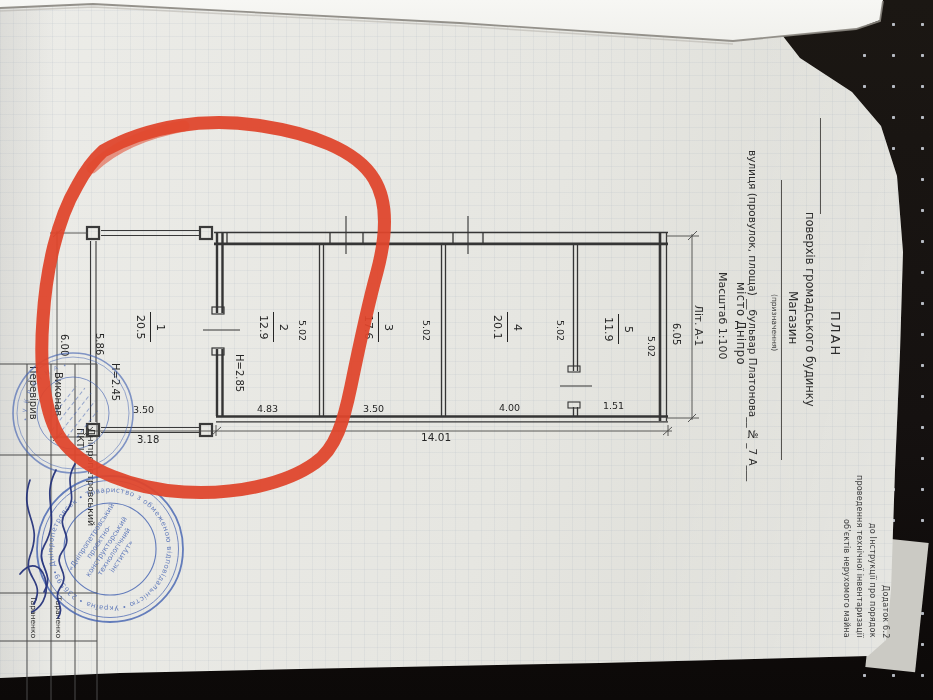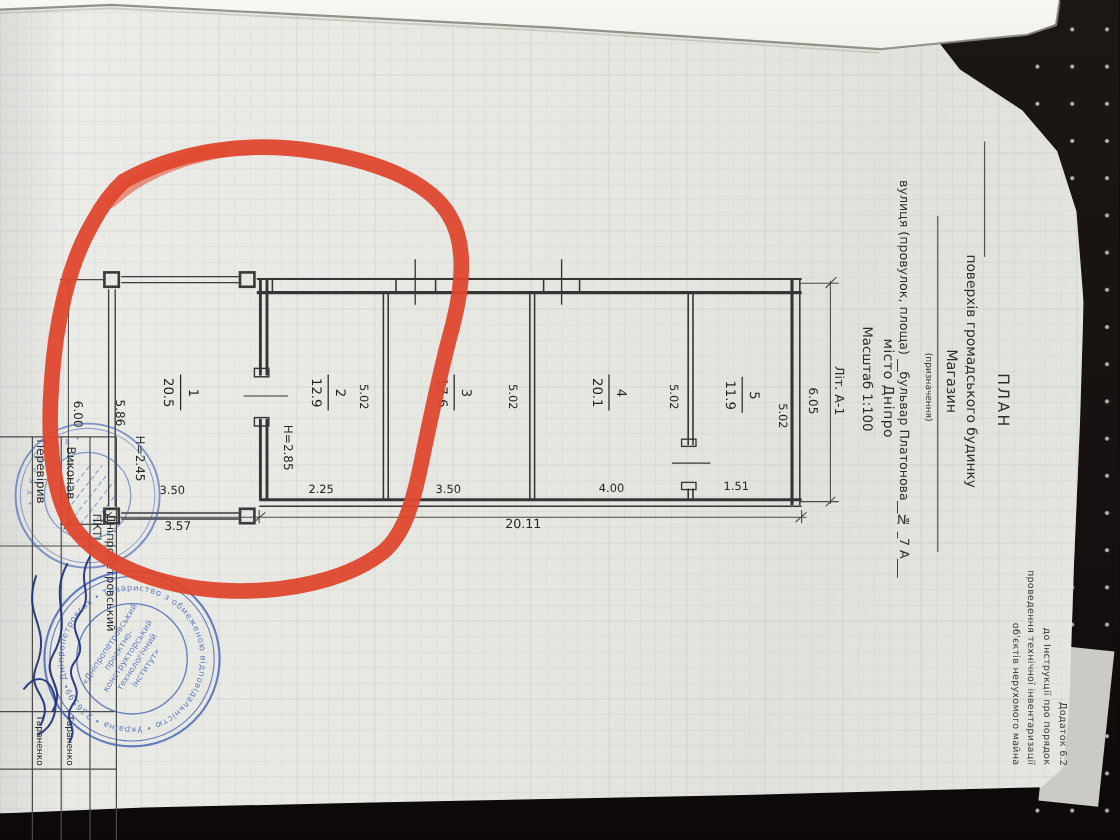--- a/index.html
+++ b/index.html
@@ -132,26 +132,26 @@
     <div class="v dim" style="left:421px;top:320px;">5.02</div>
     <div class="v dim" style="left:555px;top:320px;">5.02</div>
     <div class="v dim" style="left:646px;top:336px;">5.02</div>
     <div class="v dim" style="left:671px;top:323px;font-size:10px;">6.05</div>
     <div class="v dim" style="left:59px;top:334px;font-size:10px;">6.00</div>
     <div class="v dim" style="left:94px;top:333px;font-size:10px;">5.86</div>
     <div class="v dim" style="left:110px;top:363px;font-size:10px;">Н=2.45</div>
     <div class="v dim" style="left:234px;top:354px;font-size:10px;">Н=2.85</div>
 
     <div class="h dim" style="left:133px;top:404px;">3.50</div>
-    <div class="h dim" style="left:257px;top:403px;">2.25</div>
+    <div class="h dim" style="left:257px;top:403px;">4.83</div>
     <div class="h dim" style="left:363px;top:403px;">3.50</div>
     <div class="h dim" style="left:499px;top:402px;text-align:center;">4.00</div>
     <div class="h dim" style="left:603px;top:400px;">1.51</div>
-    <div class="h dim" style="left:137px;top:434px;font-size:10px;">3.57</div>
-    <div class="h dim" style="left:421px;top:431px;font-size:10.5px;">20.11</div>
+    <div class="h dim" style="left:137px;top:434px;font-size:10px;">3.18</div>
+    <div class="h dim" style="left:421px;top:431px;font-size:10.5px;">14.01</div>
 
     <div class="v tbl-txt" style="left:74px;top:428px;width:23px;height:122px;font-size:9.5px;line-height:11.5px;white-space:normal;">Дніпропетровський ПКТІ</div>
     <div class="v tbl-txt" style="left:53px;top:372px;font-size:10px;">Виконав</div>
     <div class="v tbl-txt" style="left:28px;top:366px;font-size:10px;">Перевірив</div>
     <div class="v tbl-txt" style="left:54px;top:596px;font-size:7.5px;">Тараненко</div>
     <div class="v tbl-txt" style="left:29px;top:596px;font-size:7.5px;">Тараненко</div>
   </div>
 
   <svg class="layer" style="z-index:5" viewBox="0 0 933 700">
     <defs>

